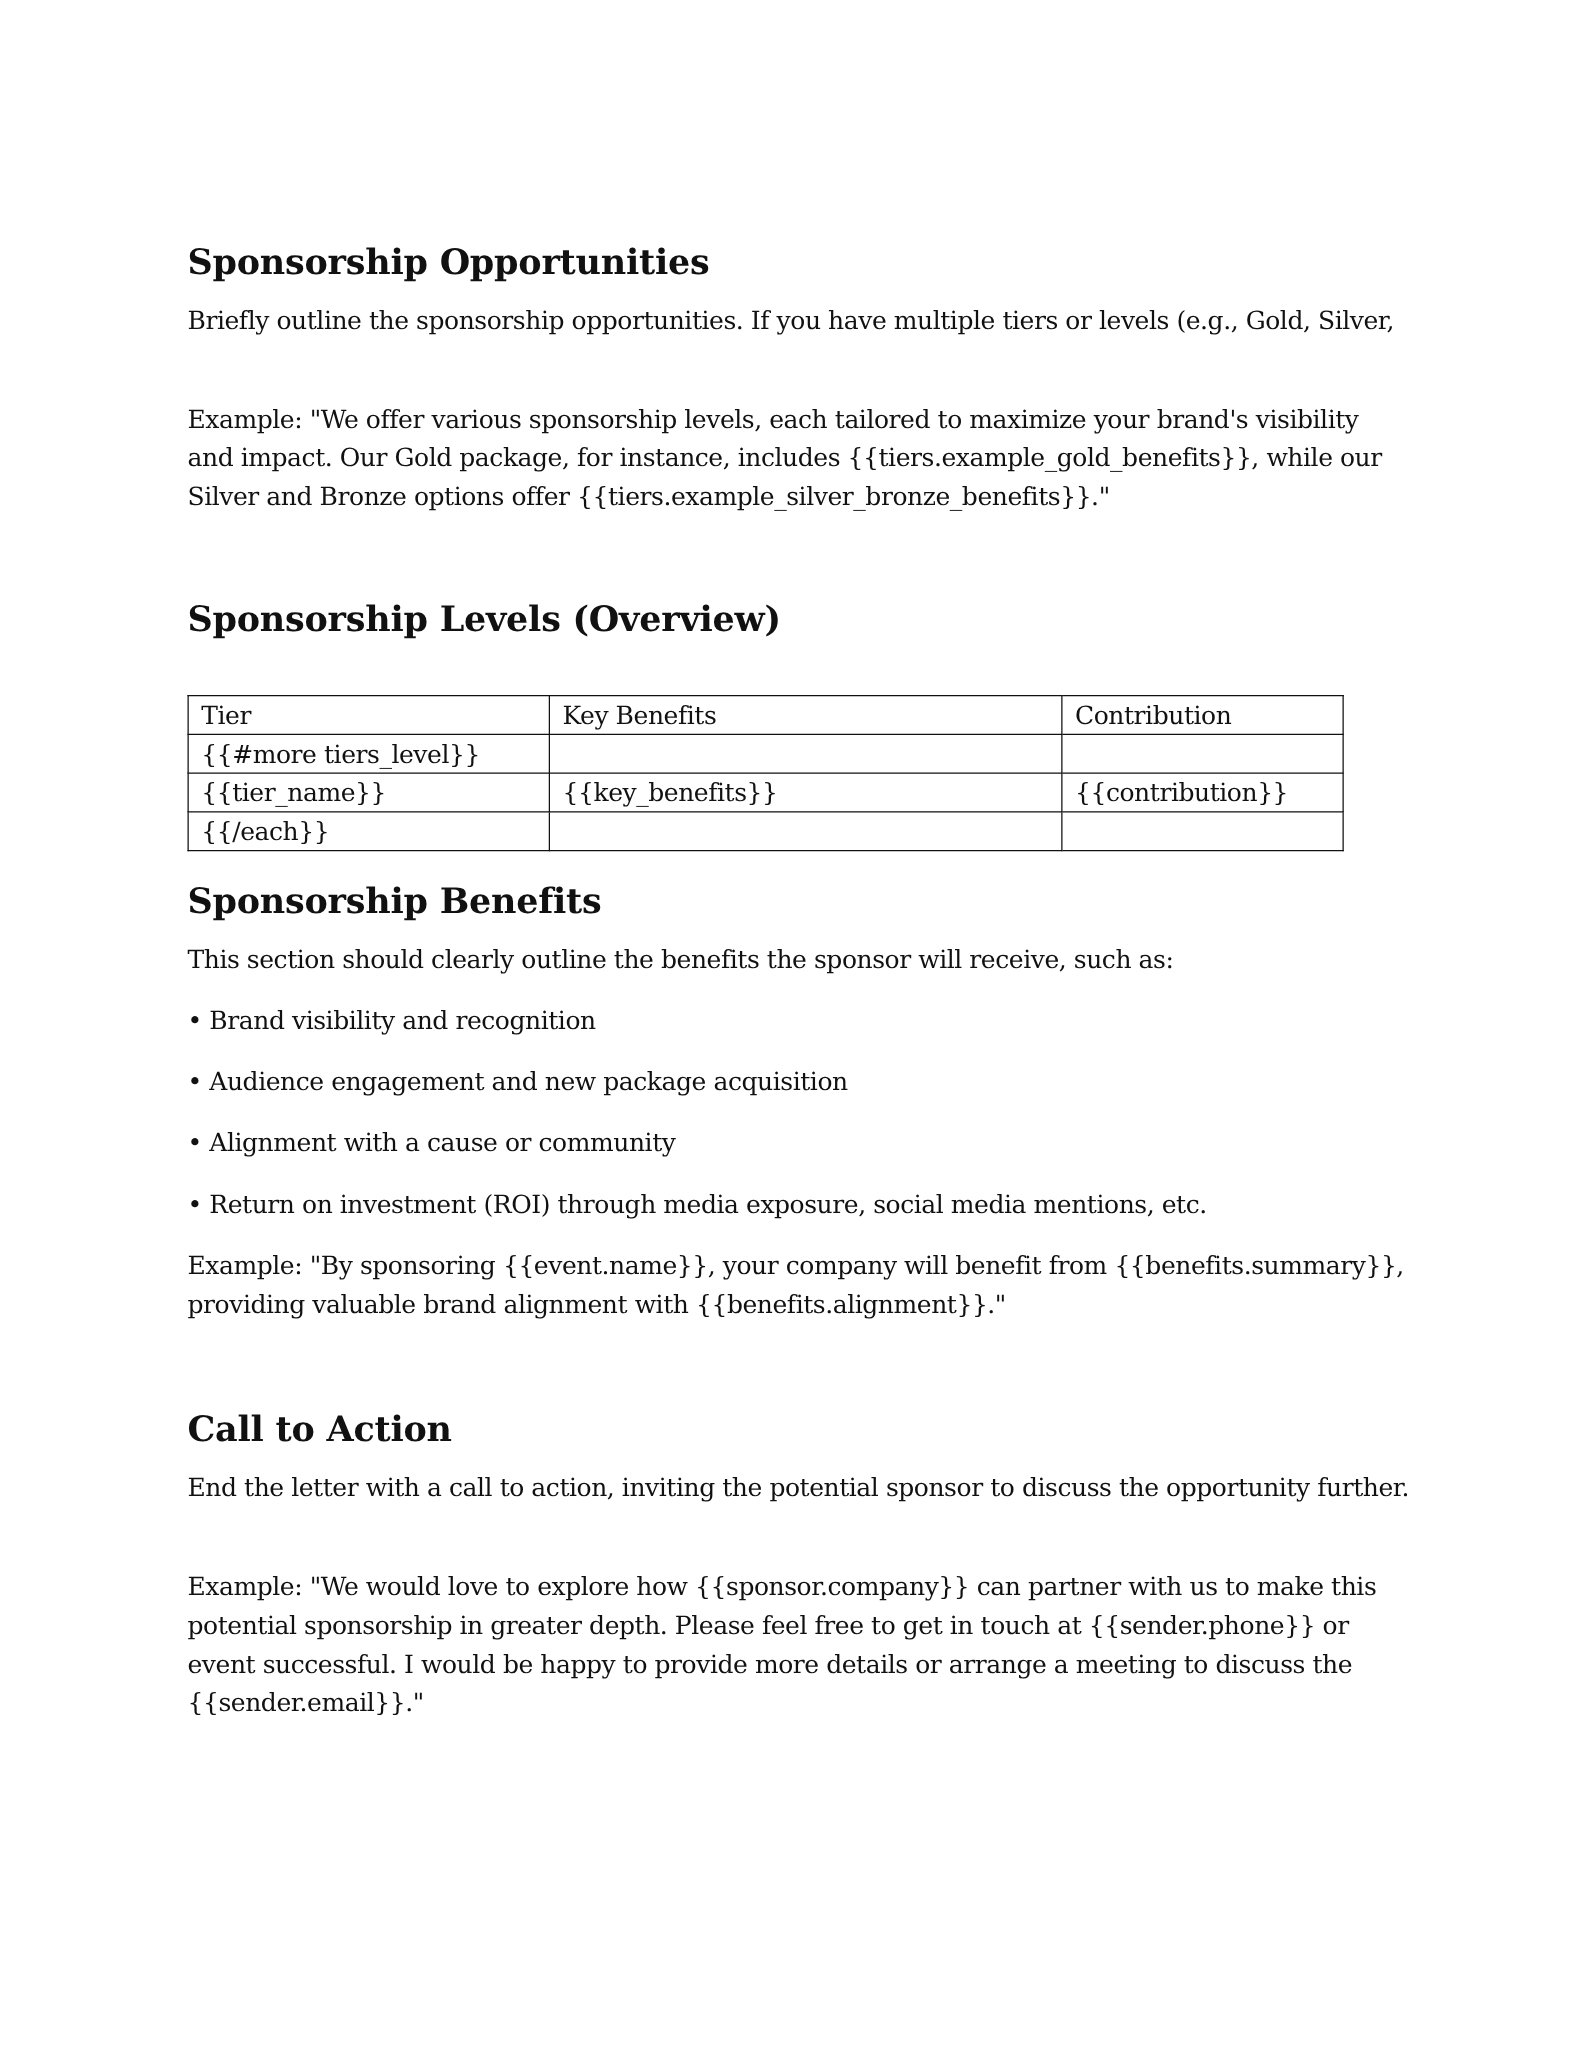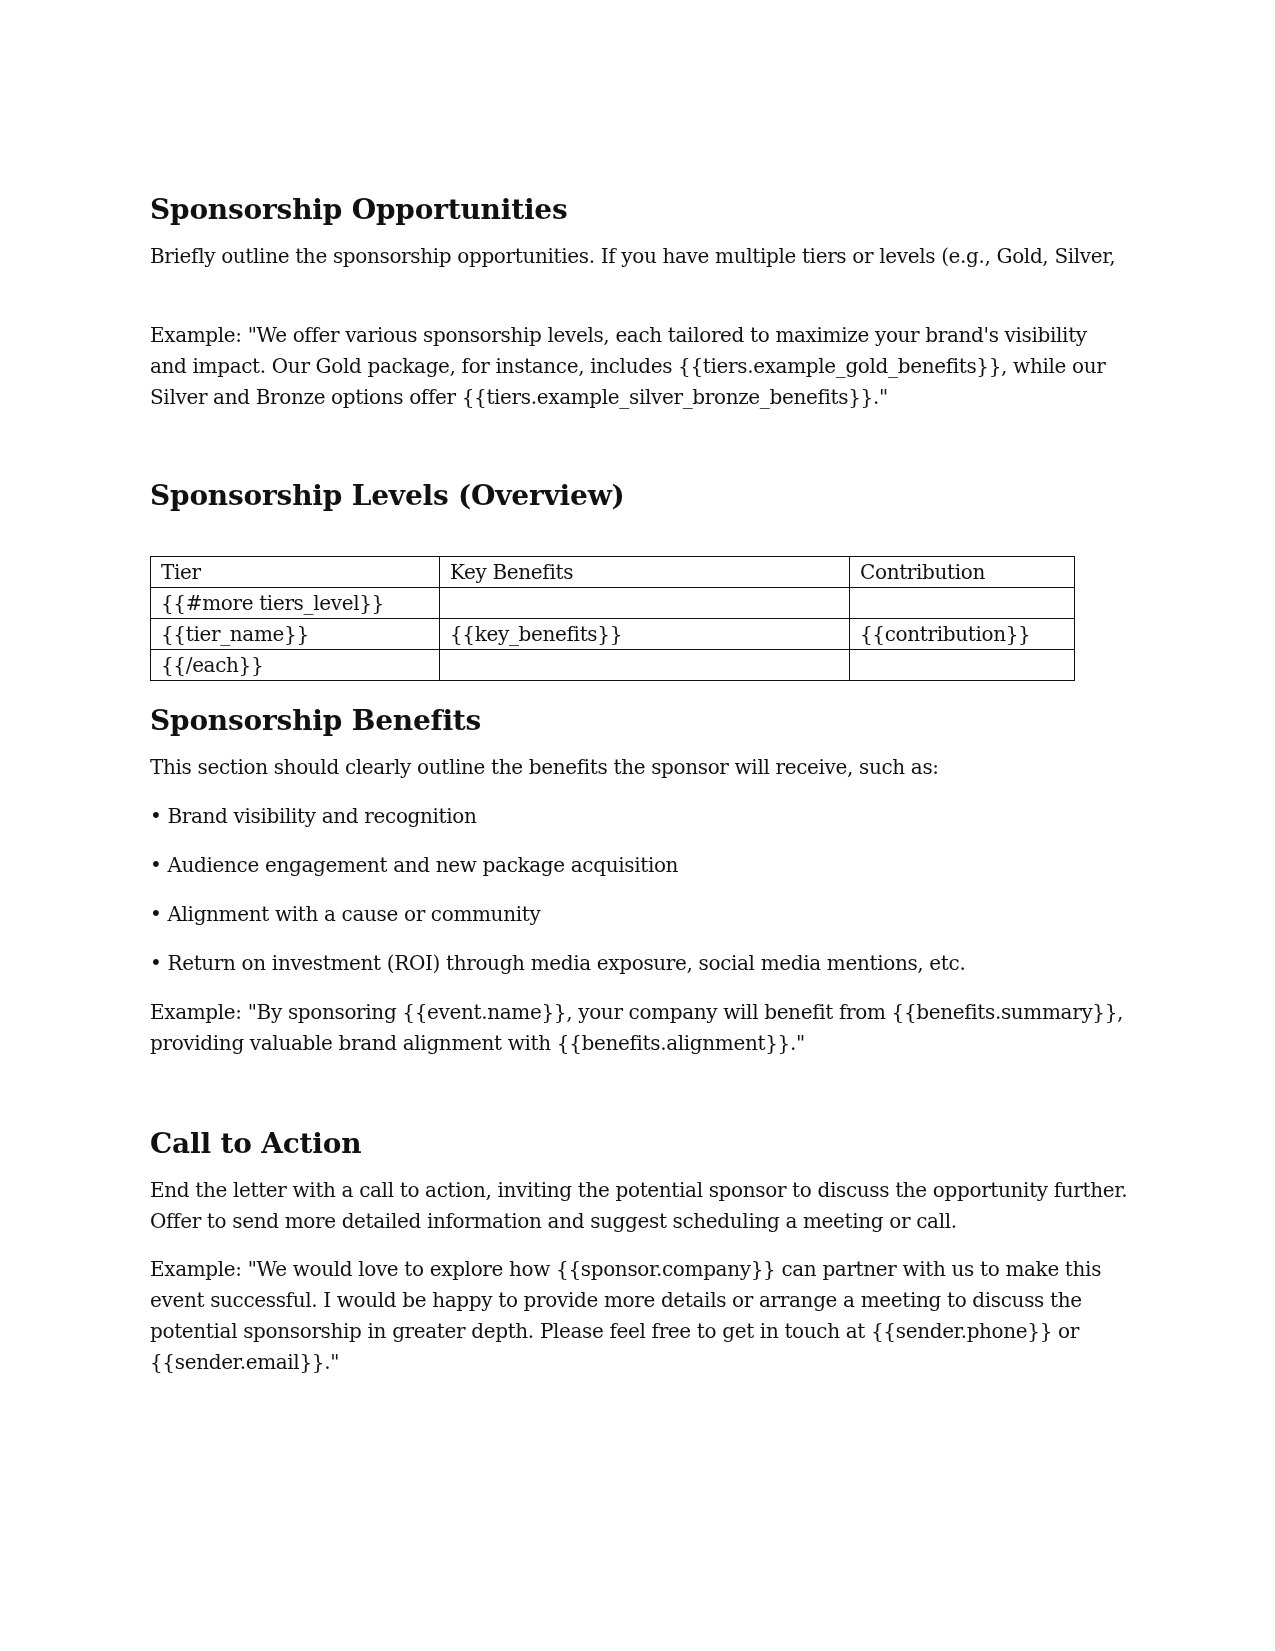--- a/index.html
+++ b/index.html
@@ -57,21 +57,20 @@
   <div class="p" style="top:899px">• Alignment with a cause or community</div>
   <div class="p" style="top:948px">• Return on investment (ROI) through media exposure, social media mentions, etc.</div>
   <div class="p" style="top:997px">
     <div>Example: "By sponsoring {{event.name}}, your company will benefit from {{benefits.summary}},</div>
     <div>providing valuable brand alignment with {{benefits.alignment}}."</div>
   </div>
 
   <div class="h" style="top:1127px">Call to Action</div>
   <div class="p" style="top:1175px">
     <div>End the letter with a call to action, inviting the potential sponsor to discuss the opportunity further.</div>
-    <div>Offer to send more detailed information and suggest scheduling a meeting or call.</div>
   </div>
   <div class="p" style="top:1254px">
     <div>Example: "We would love to explore how {{sponsor.company}} can partner with us to make this</div>
+    <div>potential sponsorship in greater depth. Please feel free to get in touch at {{sender.phone}} or</div>
     <div>event successful. I would be happy to provide more details or arrange a meeting to discuss the</div>
-    <div>potential sponsorship in greater depth. Please feel free to get in touch at {{sender.phone}} or</div>
     <div>{{sender.email}}."</div>
   </div>
 </div>
 
 </body></html>

